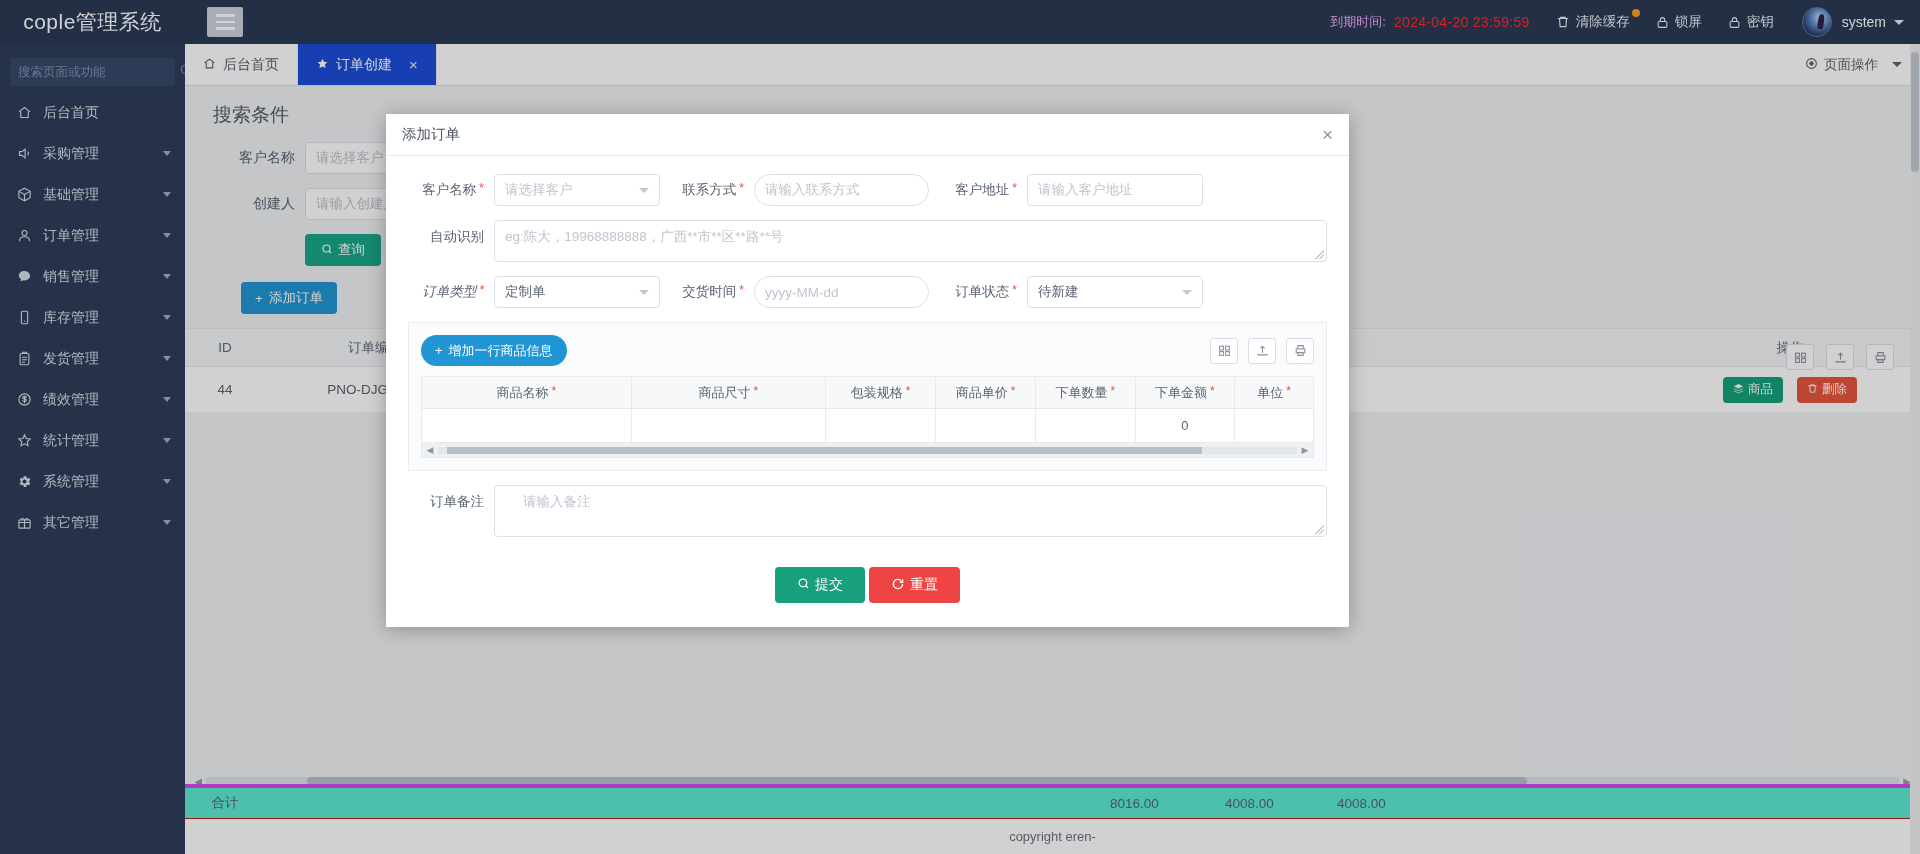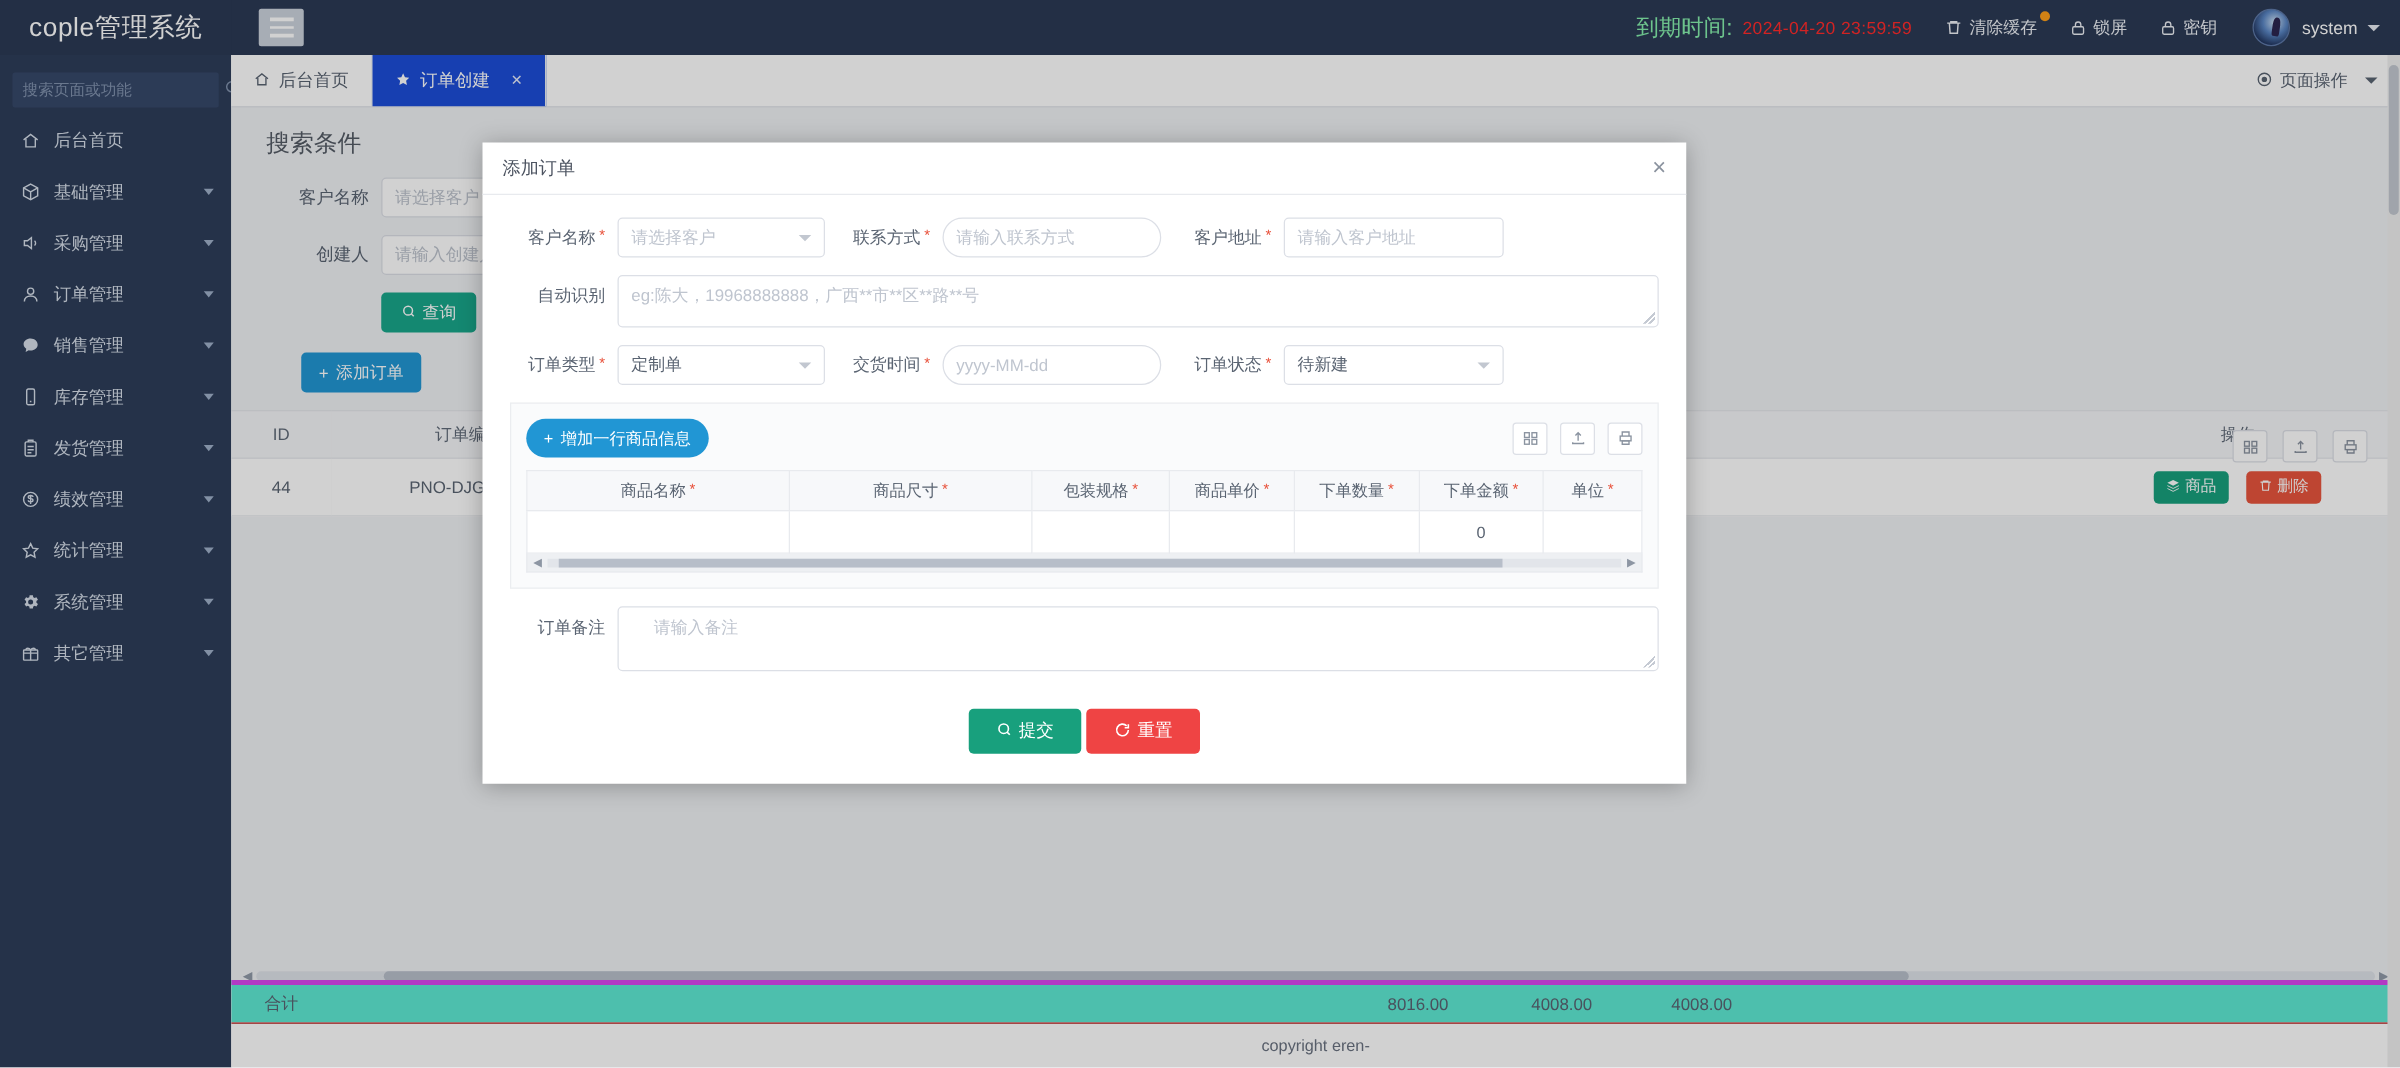--- a/index.html
+++ b/index.html
@@ -23,21 +23,21 @@
     color: #fff; background: #2b3a55;
   }
   .hamburger {
     width: 36px; height: 30px; background: #ccd3dd; border-radius: 2px;
     margin-left: 22px; display: flex; flex-direction: column;
     justify-content: center; align-items: center; gap: 4px; cursor: pointer;
   }
   .hamburger i { display:block; width: 19px; height: 2.5px; background: #ffffff; }
   .topbar-spacer { flex: 1; }
   .top-right { display: flex; align-items: center; height: 44px; padding-right: 16px; }
-  .exp-label { font-size: 18px; color: #86efac; }
+  .exp-label { font-size: 13px; color: #f0abfc; }
   .exp-time { font-size: 14px; color: #ff2b2b; margin-left: 8px; font-weight: 500; letter-spacing: .3px;}
   .top-item {
     display: flex; align-items: center; gap: 6px; margin-left: 26px;
     font-size: 13.5px; color: #eef1f6; cursor: pointer; position: relative;
   }
   .top-item svg { display: block; }
   .dot-badge {
     position: absolute; top: -4px; right: -10px; width: 8px; height: 8px;
     border-radius: 50%; background: #ff9f1a;
   }
@@ -340,36 +340,36 @@
               <path d="M3 11l9-7 9 7"></path>
               <path d="M6 10v10h12V10"></path>
             </svg>
         </span>
         <span class="mi-label">后台首页</span>
       </div>
 
       <div class="menu-item">
         <span class="mi-icon">
           <svg width="15" height="15" viewBox="0 0 24 24" fill="none" stroke="currentColor" stroke-width="1.8">
+              <path d="M4 9v6h4l5 4V5L8 9H4z"></path>
+              <path d="M17 9a4 4 0 0 1 0 6"></path>
+            </svg>
+        </span>
+        <span class="mi-label">采购管理</span>
+        <span class="mi-arrow"></span>
+      </div>
+
+      <div class="menu-item">
+        <span class="mi-icon">
+          <svg width="15" height="15" viewBox="0 0 24 24" fill="none" stroke="currentColor" stroke-width="1.8">
               <path d="M12 2l9 5v10l-9 5-9-5V7z"></path>
               <path d="M12 12v10M12 12l9-5M12 12L3 7"></path>
             </svg>
         </span>
         <span class="mi-label">基础管理</span>
-        <span class="mi-arrow"></span>
-      </div>
-
-      <div class="menu-item">
-        <span class="mi-icon">
-          <svg width="15" height="15" viewBox="0 0 24 24" fill="none" stroke="currentColor" stroke-width="1.8">
-              <path d="M4 9v6h4l5 4V5L8 9H4z"></path>
-              <path d="M17 9a4 4 0 0 1 0 6"></path>
-            </svg>
-        </span>
-        <span class="mi-label">采购管理</span>
         <span class="mi-arrow"></span>
       </div>
 
       <div class="menu-item">
         <span class="mi-icon">
           <svg width="15" height="15" viewBox="0 0 24 24" fill="none" stroke="currentColor" stroke-width="1.8">
               <circle cx="12" cy="8" r="4"></circle>
               <path d="M4 21c0-4.4 3.6-7 8-7s8 2.6 8 7"></path>
             </svg>
         </span>
@@ -657,21 +657,21 @@
         <div class="m-lbl" style="width:76px;padding-top:8px;">自动识别</div>
         <div style="flex:1;position:relative;">
           <div class="m-textarea" style="height:42px;">
             <span>eg:陈大，19968888888，广西**市**区**路**号</span>
             <span class="resize-grip"></span>
           </div>
         </div>
       </div>
 
       <div class="m-row">
-        <div class="m-lbl" style="width:76px;">
+        <div class="m-lbl" style="width:76px;font-style:italic;">
           <span>订单类型</span><span class="req">*</span>
         </div>
         <div class="m-field value-text" style="width:166px;">
           <span>定制单</span>
           <span class="sel-caret"></span>
         </div>
 
         <div class="m-lbl" style="width:84px;">
           <span>交货时间</span><span class="req">*</span>
         </div>

